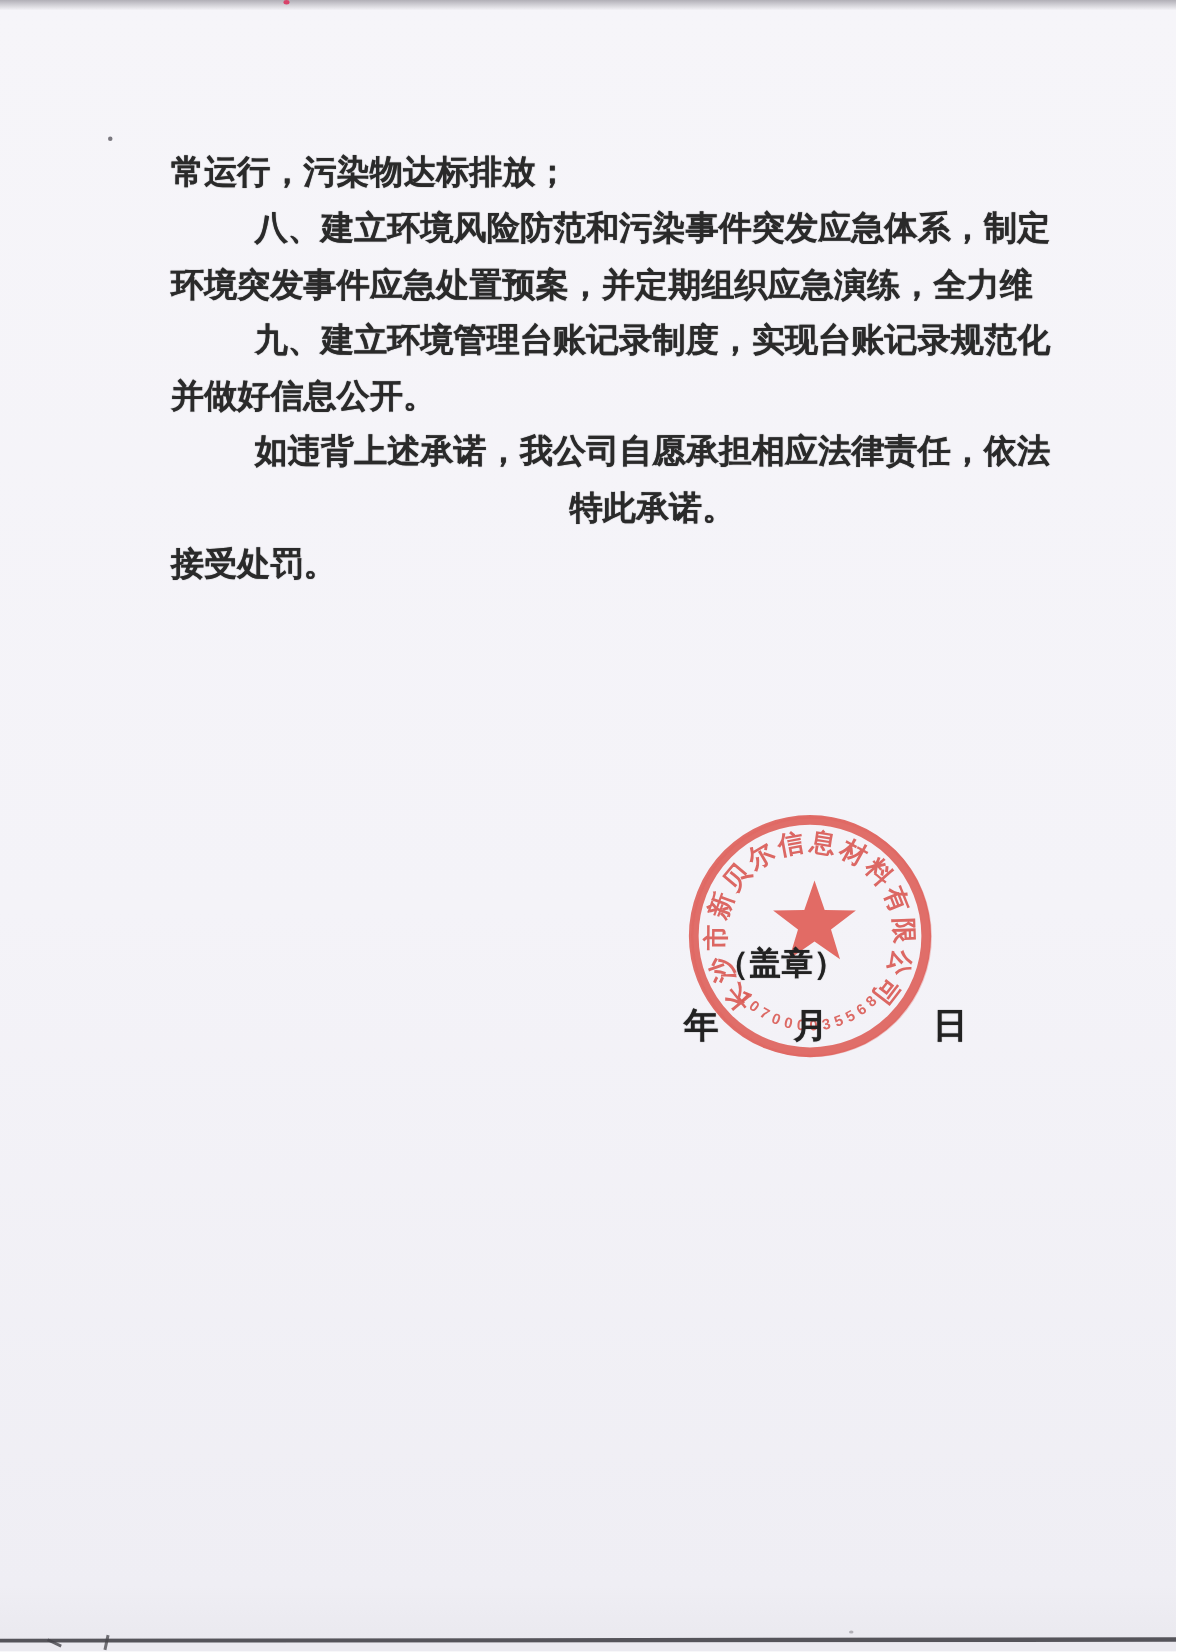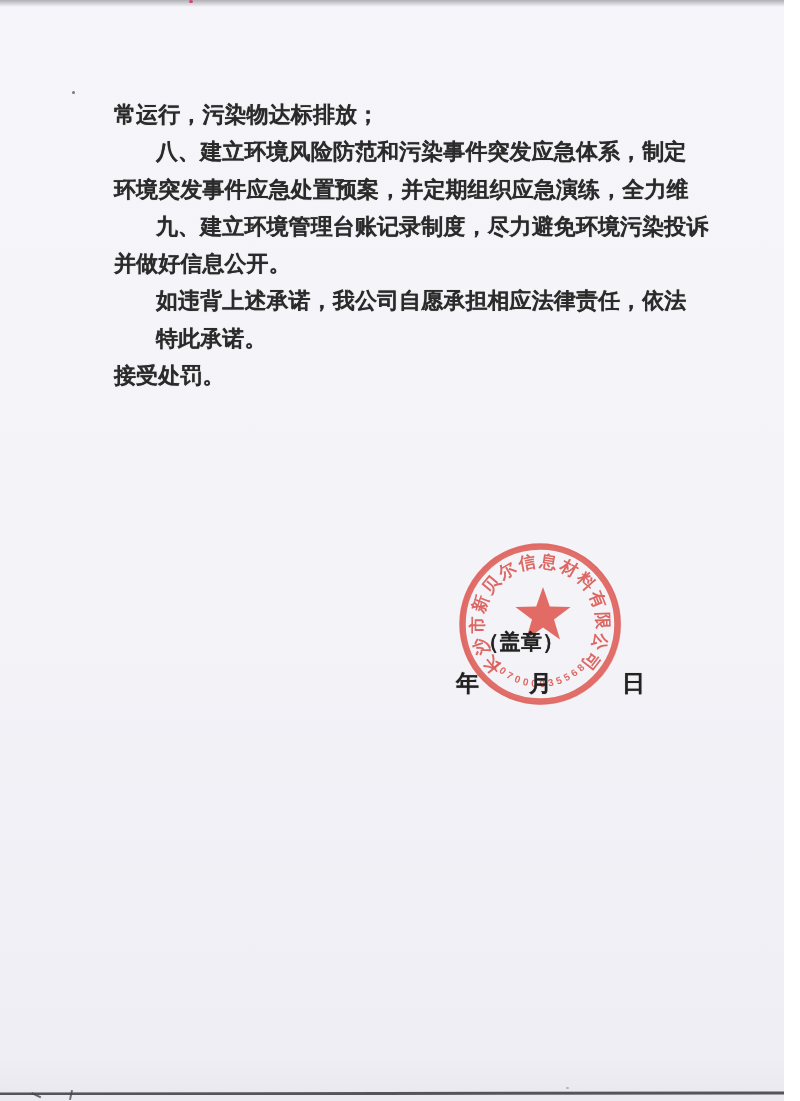--- a/index.html
+++ b/index.html
@@ -22,21 +22,21 @@
     position:absolute;left:0;top:1095px;width:800px;height:6px;
     background:#ebeaf0;
   }
   .doc-text{
     position:absolute;left:114px;top:96px;width:600px;
     font-size:22px;font-weight:700;color:#2a2a2a;
     line-height:37.3px;letter-spacing:0.1px;
     text-shadow:0 0 .7px rgba(42,42,42,.75);
   }
   .line{white-space:nowrap;}
-  .line.indent{padding-left:42px;}
+  .line.indent{padding-left:42px;text-align:center;}
   .stamp-note{
     position:absolute;left:478px;top:628px;
     font-size:21px;font-weight:700;color:#222;
     letter-spacing:.5px;white-space:nowrap;z-index:3;
     text-shadow:0 0 .7px rgba(34,34,34,.75);
   }
   .date-line span{
     position:absolute;top:668px;
     font-size:23px;font-weight:700;color:#222;z-index:3;
     text-shadow:0 0 .7px rgba(34,34,34,.75);
@@ -62,21 +62,21 @@
 <body>
 
 <div class="page">
 
   <div class="scan-top"></div>
 
   <div class="doc-text">
     <div class="line">常运行，污染物达标排放；</div>
     <div class="line indent">八、建立环境风险防范和污染事件突发应急体系，制定</div>
     <div class="line">环境突发事件应急处置预案，并定期组织应急演练，全力维</div>
-    <div class="line indent">九、建立环境管理台账记录制度，尽力避免环境污染投诉</div>
+    <div class="line indent">九、建立环境管理台账记录制度，实现台账记录规范化</div>
     <div class="line">并做好信息公开。</div>
     <div class="line indent">如违背上述承诺，我公司自愿承担相应法律责任，依法</div>
     <div class="line indent">特此承诺。</div>
     <div class="line">接受处罚。</div>
   </div>
 
   <svg class="seal" width="225" height="235" viewBox="430 515 225 235">
 
     <circle cx="540" cy="624" r="77.5" fill="none" stroke="#dc4a42" stroke-width="6.5" opacity="0.9"></circle>
     <circle cx="541" cy="624.5" r="79.5" fill="none" stroke="#dc4a42" stroke-width="1.6" opacity="0.3"></circle>

